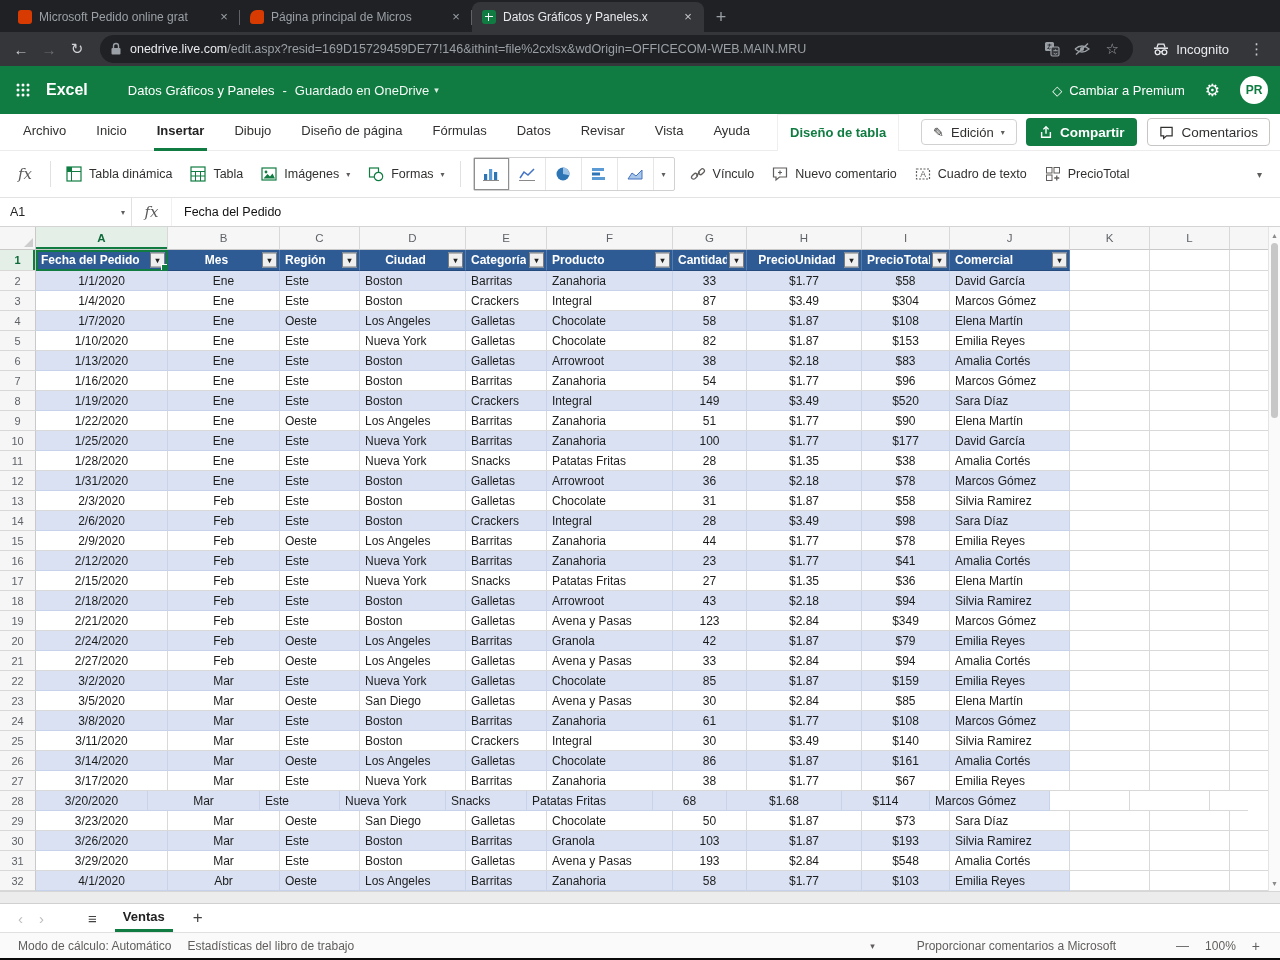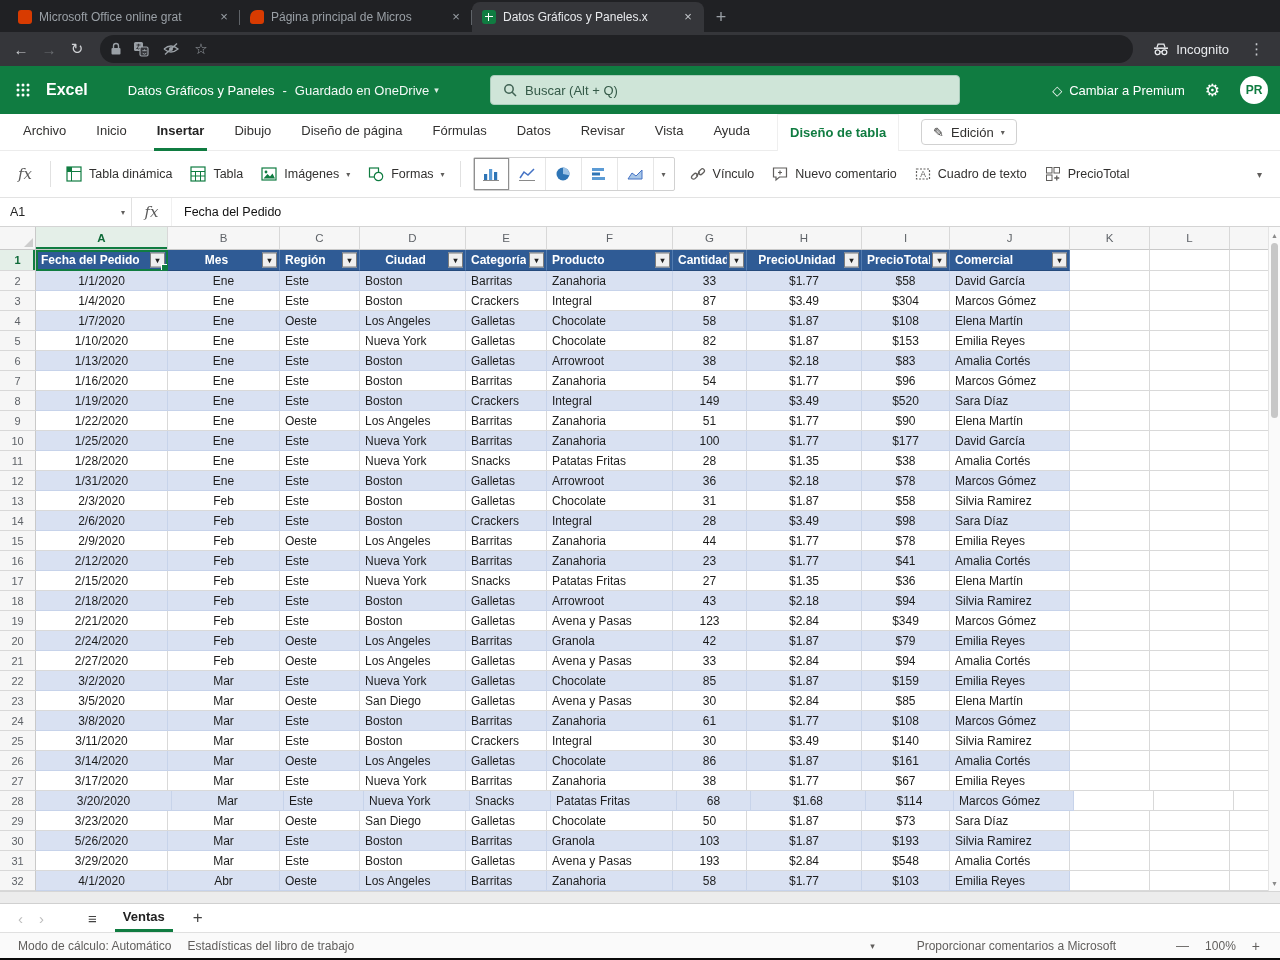--- a/index.html
+++ b/index.html
@@ -123,21 +123,21 @@
   .bottomedge{position:absolute;bottom:0;left:0;width:1280px;height:2px;background:#0a0a0a}
 </style>
 </head>
 <body>
 
 <div id="screen">
 
   <div class="tabstrip">
     <div class="btab">
       <span class="favicon f-office"></span>
-      <span class="btab-title">Microsoft Office online grat</span>
+      <span class="btab-title">Microsoft Pedido online grat</span>
       <span class="btab-close">×</span>
     </div>
     <div class="btab">
       <span class="favicon f-m365"></span>
       <span class="btab-title">Página principal de Micros</span>
       <span class="btab-close">×</span>
     </div>
     <div class="btab active">
       <span class="favicon f-excel"></span>
       <span class="btab-title">Datos Gráficos y Paneles.x</span>
@@ -148,20 +148,21 @@
 
   <div class="addrbar">
     <span class="navbtn">←</span>
     <span class="navbtn dim">→</span>
     <span class="navbtn">↻</span>
     <div class="omnibox">
       <svg width="12" height="14" viewBox="0 0 12 14">
           <rect x="1.5" y="6" width="9" height="6.5" rx="1" fill="#9aa0a6"></rect>
           <path d="M3.5 6 V4 a2.5 2.5 0 0 1 5 0 V6" fill="none" stroke="#9aa0a6" stroke-width="1.4"></path>
         </svg>
+      <span class="urltext"><span class="urlhost">onedrive.live.com</span><span class="urlpath">/edit.aspx?resid=169D15729459DE77!146&amp;ithint=file%2cxlsx&amp;wdOrigin=OFFICECOM-WEB.MAIN.MRU</span></span>
       <span class="omniicon">
         <svg width="16" height="16" viewBox="0 0 16 16">
             <rect x="1" y="1" width="9" height="9" rx="1.5" fill="#9aa0a6"></rect>
             <path d="M3.5 4h4 M5.5 2.8v1.2 M4 7.2q1.5 1.6 3 0 M5.5 4c0 1.8-1 3-2.2 3.6" stroke="#35363a" fill="none" stroke-width="1"></path>
             <rect x="7" y="6" width="8" height="9" rx="1.5" fill="#35363a" stroke="#9aa0a6" stroke-width="1.2"></rect>
             <path d="M9.3 9.7h4.4 M11.5 8.4v1.3 M9.7 12.3q1.8 1.8 3.6 0" stroke="#9aa0a6" fill="none" stroke-width="1"></path>
           </svg>
       </span>
       <span class="omniicon">
         <svg width="16" height="14" viewBox="0 0 16 14">
@@ -203,45 +204,54 @@
     </span>
     <span class="appname">Excel</span>
     <div class="docmeta">
       <span>Datos Gráficos y Paneles</span>
       <span>-</span>
       <span class="docstatus">
         <span>Guardado en OneDrive</span>
         <span class="smallcaret">▾</span>
       </span>
     </div>
-    <div class="searchbox">
-      <svg width="14" height="14" viewBox="0 0 14 14">
-          <circle cx="6" cy="6" r="4.2" fill="none" stroke="#3f6253" stroke-width="1.5"></circle>
-          <line x1="9.2" y1="9.2" x2="13" y2="13" stroke="#3f6253" stroke-width="1.5"></line>
-        </svg>
-      <span>Buscar (Alt + Q)</span>
-    </div>
     <div class="hdr-right">
       <span class="premium">
         <span class="diamond">◇</span>
         <span>Cambiar a Premium</span>
       </span>
       <span class="gear">⚙</span>
       <span class="avatar">PR</span>
     </div>
   </div>
 
   <div class="menurow">
     <div id="ribbon-tabs"><span class="rtab">Archivo</span><span class="rtab">Inicio</span><span class="rtab active">Insertar</span><span class="rtab">Dibujo</span><span class="rtab">Diseño de página</span><span class="rtab">Fórmulas</span><span class="rtab">Datos</span><span class="rtab">Revisar</span><span class="rtab">Vista</span><span class="rtab">Ayuda</span></div>
     <span class="ctxtab">Diseño de tabla</span>
     <span class="modebtn">
       <span>✎</span>
       <span>Edición</span>
       <span class="ddcaret">▾</span>
     </span>
+    <div class="btn-cluster">
+      <span class="sharebtn">
+        <svg width="14" height="14" viewBox="0 0 16 16">
+            <path d="M8 10V2.5" stroke="#fff" stroke-width="1.6" fill="none"></path>
+            <path d="M5 5l3-3 3 3" stroke="#fff" stroke-width="1.6" fill="none"></path>
+            <path d="M3 8v6h10V8" stroke="#fff" stroke-width="1.6" fill="none"></path>
+          </svg>
+        <span>Compartir</span>
+      </span>
+      <span class="commentsbtn">
+        <svg width="15" height="15" viewBox="0 0 16 16">
+            <path d="M2 2.5h12v9H8l-3 2.8v-2.8H2z" fill="none" stroke="#323130" stroke-width="1.3"></path>
+          </svg>
+        <span>Comentarios</span>
+      </span>
+    </div>
   </div>
 
   <div class="toolbar">
     <span class="fxmark">fx</span>
     <div class="tdiv"></div>
     <span class="titem">
       <svg width="16" height="16" viewBox="0 0 16 16">
           <rect x="1" y="1" width="14" height="14" fill="none" stroke="#107C41" stroke-width="1.2"></rect>
           <line x1="5.5" y1="1" x2="5.5" y2="15" stroke="#107C41"></line>
           <line x1="1" y1="5.5" x2="15" y2="5.5" stroke="#107C41"></line>
@@ -833,21 +843,21 @@
         <div class="cell" style="width:74px;justify-content:center">38</div>
         <div class="cell" style="width:115px;justify-content:center">$1.77</div>
         <div class="cell" style="width:88px;justify-content:center">$67</div>
         <div class="cell" style="width:120px;justify-content:flex-start">Emilia Reyes</div>
         <div class="cell" style="width:80px"></div>
         <div class="cell" style="width:80px"></div>
         <div class="cell last" style="width:38px"></div>
       </div>
       <div class="grow">
         <div class="rhead">28</div>
-        <div class="cell band" style="width:136px;justify-content:center">3/20/2020</div>
+        <div class="cell band" style="width:112px;justify-content:center">3/20/2020</div>
         <div class="cell band" style="width:112px;justify-content:center">Mar</div>
         <div class="cell band" style="width:80px;justify-content:flex-start">Este</div>
         <div class="cell band" style="width:106px;justify-content:flex-start">Nueva York</div>
         <div class="cell band" style="width:81px;justify-content:flex-start">Snacks</div>
         <div class="cell band" style="width:126px;justify-content:flex-start">Patatas Fritas</div>
         <div class="cell band" style="width:74px;justify-content:center">68</div>
         <div class="cell band" style="width:115px;justify-content:center">$1.68</div>
         <div class="cell band" style="width:88px;justify-content:center">$114</div>
         <div class="cell band" style="width:120px;justify-content:flex-start">Marcos Gómez</div>
         <div class="cell" style="width:80px"></div>
@@ -865,21 +875,21 @@
         <div class="cell" style="width:74px;justify-content:center">50</div>
         <div class="cell" style="width:115px;justify-content:center">$1.87</div>
         <div class="cell" style="width:88px;justify-content:center">$73</div>
         <div class="cell" style="width:120px;justify-content:flex-start">Sara Díaz</div>
         <div class="cell" style="width:80px"></div>
         <div class="cell" style="width:80px"></div>
         <div class="cell last" style="width:38px"></div>
       </div>
       <div class="grow">
         <div class="rhead">30</div>
-        <div class="cell band" style="width:132px;justify-content:center">5/26/2020</div>
+        <div class="cell band" style="width:132px;justify-content:center">3/26/2020</div>
         <div class="cell band" style="width:112px;justify-content:center">Mar</div>
         <div class="cell band" style="width:80px;justify-content:flex-start">Este</div>
         <div class="cell band" style="width:106px;justify-content:flex-start">Boston</div>
         <div class="cell band" style="width:81px;justify-content:flex-start">Barritas</div>
         <div class="cell band" style="width:126px;justify-content:flex-start">Granola</div>
         <div class="cell band" style="width:74px;justify-content:center">103</div>
         <div class="cell band" style="width:115px;justify-content:center">$1.87</div>
         <div class="cell band" style="width:88px;justify-content:center">$193</div>
         <div class="cell band" style="width:120px;justify-content:flex-start">Silvia Ramirez</div>
         <div class="cell" style="width:80px"></div>

